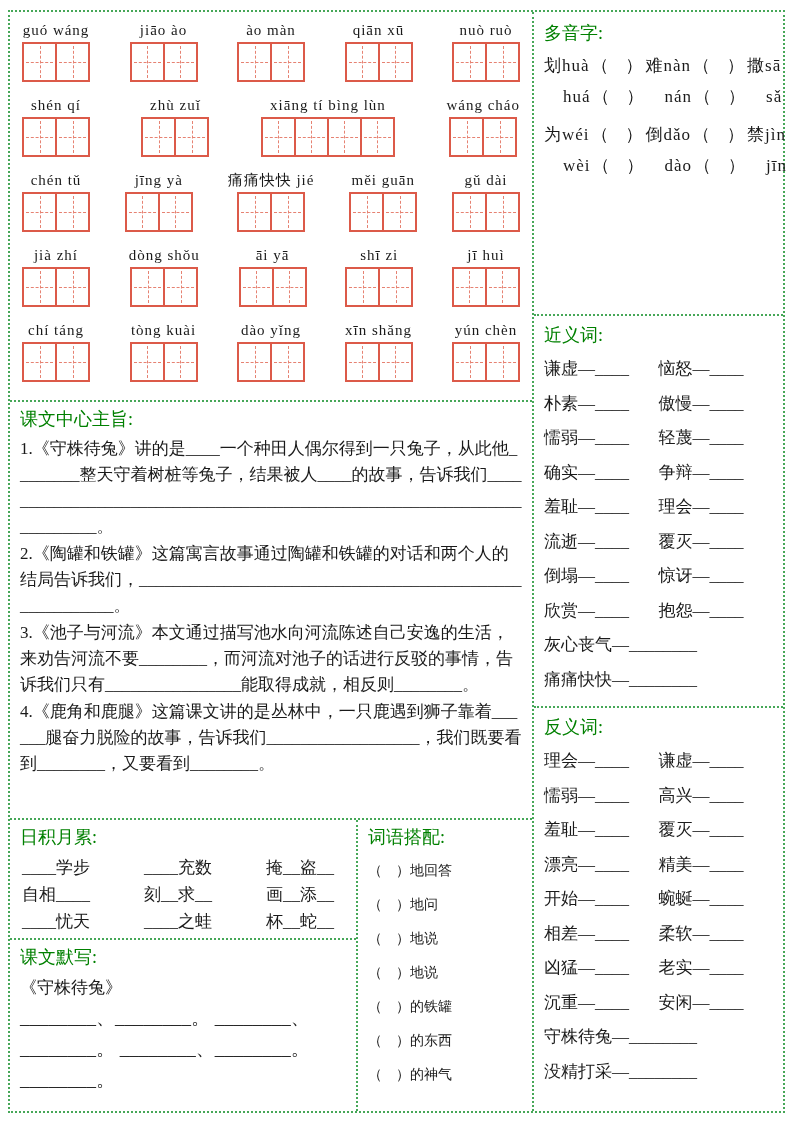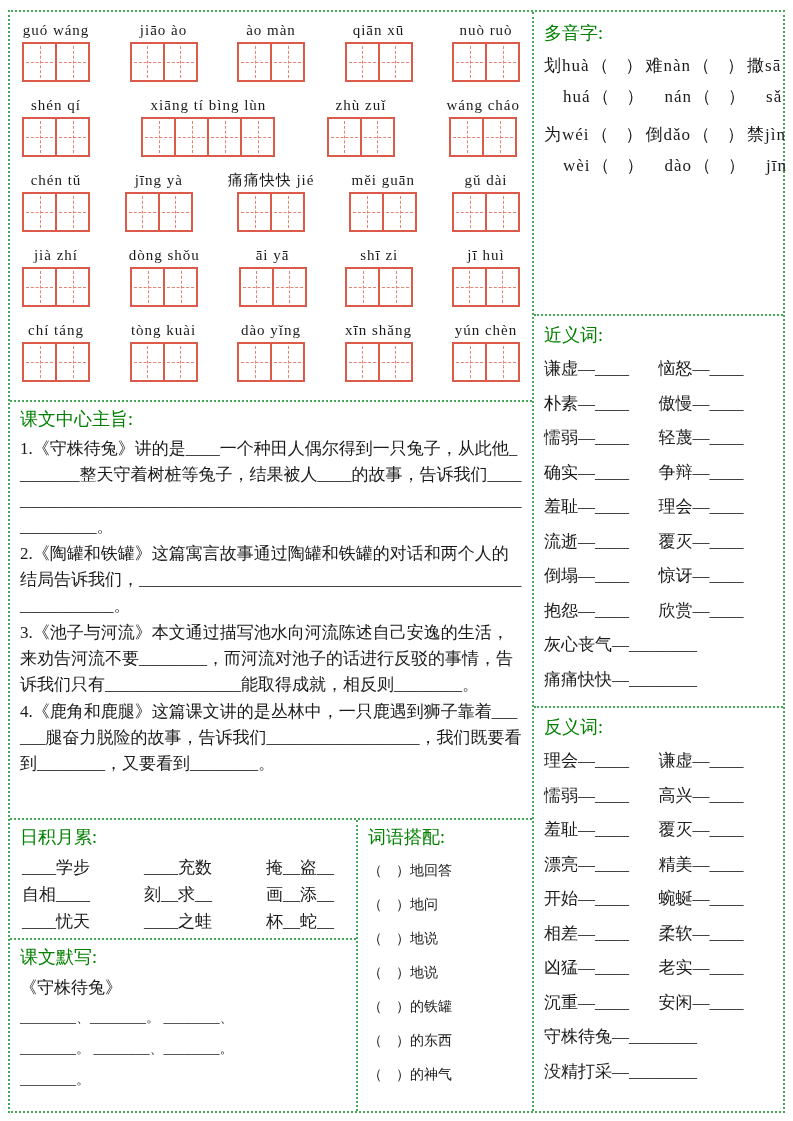--- a/index.html
+++ b/index.html
@@ -53,21 +53,21 @@
 
   
   .theme-p{font-size:17px;line-height:26px;word-break:break-all;margin-bottom:1px}
 
   
   .idioms-grid{display:grid;grid-template-columns:122px 122px auto;font-size:17px;line-height:27px;padding-left:2px}
   .idiom-cell{white-space:nowrap}
 
   
   .moxie-title{font-size:17px;line-height:28px}
-  .dict-line{font-size:14px;line-height:31px;word-break:break-all}
+  .dict-line{font-size:19px;line-height:31px;word-break:break-all}
 
   
   .match-line{font-size:14px;line-height:34px;white-space:nowrap}
 
   
   .dz-grid{display:grid;grid-template-columns:1fr 1fr 1fr;column-gap:2px}
   .dz-entry{margin-bottom:7px}
   .dz-line{font-size:17px;line-height:31px;white-space:nowrap}
   .dz-line2{padding-left:19px}
   .dz-char{margin-right:1px}
@@ -128,31 +128,31 @@
             </div>
             <div class="py-row">
               <div class="py-word">
                 <div class="py-label">shén qí</div>
                 <div class="py-boxes">
                   <div class="tian"></div>
                   <div class="tian"></div>
                 </div>
               </div>
               <div class="py-word">
+                <div class="py-label">zhù zuǐ</div>
+                <div class="py-boxes">
+                  <div class="tian"></div>
+                  <div class="tian"></div>
+                </div>
+              </div>
+              <div class="py-word">
                 <div class="py-label">xiāng tí bìng lùn</div>
                 <div class="py-boxes">
                   <div class="tian"></div>
                   <div class="tian"></div>
-                  <div class="tian"></div>
-                  <div class="tian"></div>
-                </div>
-              </div>
-              <div class="py-word">
-                <div class="py-label">zhù zuǐ</div>
-                <div class="py-boxes">
                   <div class="tian"></div>
                   <div class="tian"></div>
                 </div>
               </div>
               <div class="py-word">
                 <div class="py-label">wáng cháo</div>
                 <div class="py-boxes">
                   <div class="tian"></div>
                   <div class="tian"></div>
                 </div>
@@ -366,22 +366,22 @@
             <div class="pair-item">懦弱—____</div>
             <div class="pair-item">轻蔑—____</div>
             <div class="pair-item">确实—____</div>
             <div class="pair-item">争辩—____</div>
             <div class="pair-item">羞耻—____</div>
             <div class="pair-item">理会—____</div>
             <div class="pair-item">流逝—____</div>
             <div class="pair-item">覆灭—____</div>
             <div class="pair-item">倒塌—____</div>
             <div class="pair-item">惊讶—____</div>
+            <div class="pair-item">欣赏—____</div>
             <div class="pair-item">抱怨—____</div>
-            <div class="pair-item">欣赏—____</div>
             <div class="pair-item pair-long">灰心丧气—________</div>
             <div class="pair-item pair-long">痛痛快快—________</div>
           </div>
       </section>
 
       <section class="fanyi-sec">
         <h3 class="heading">反义词:</h3>
         <div id="ant-grid" class="pair-grid">
             <div class="pair-item">理会—____</div>
             <div class="pair-item">谦虚—____</div>

